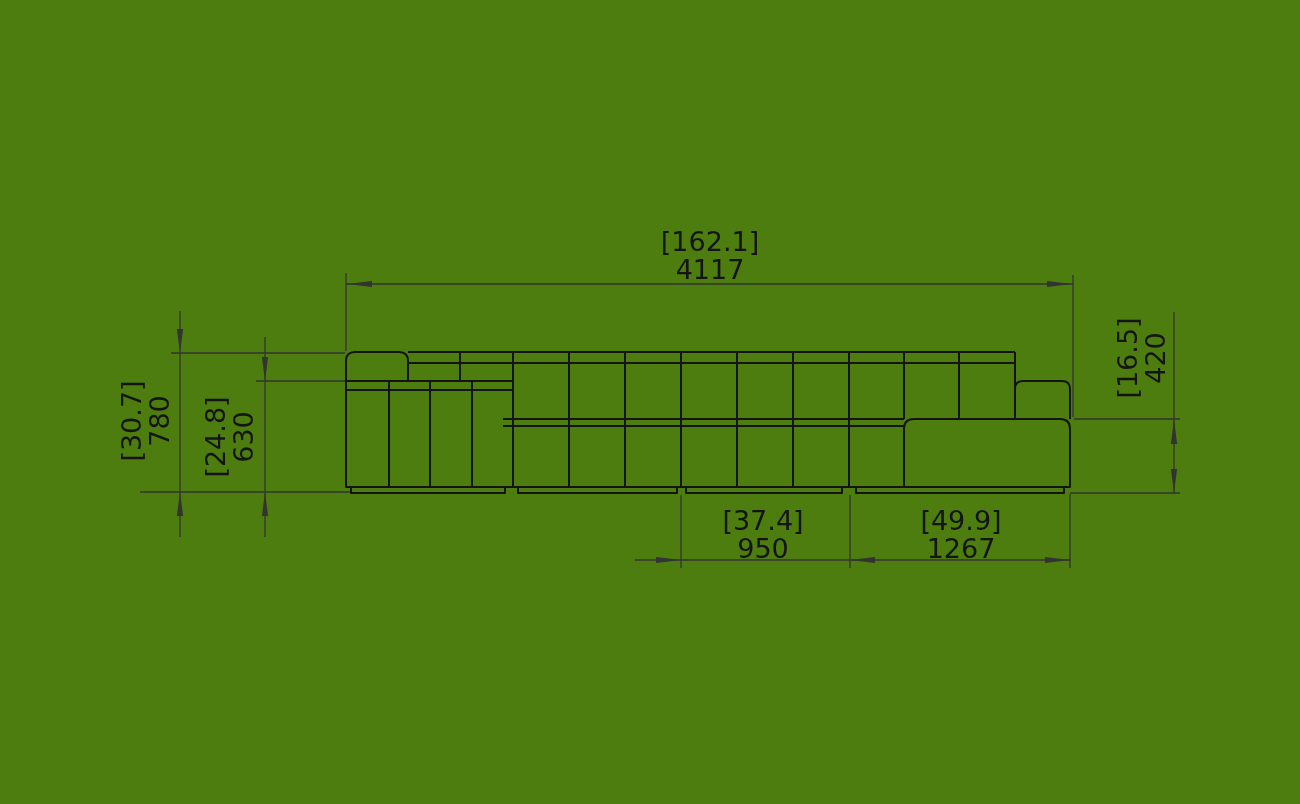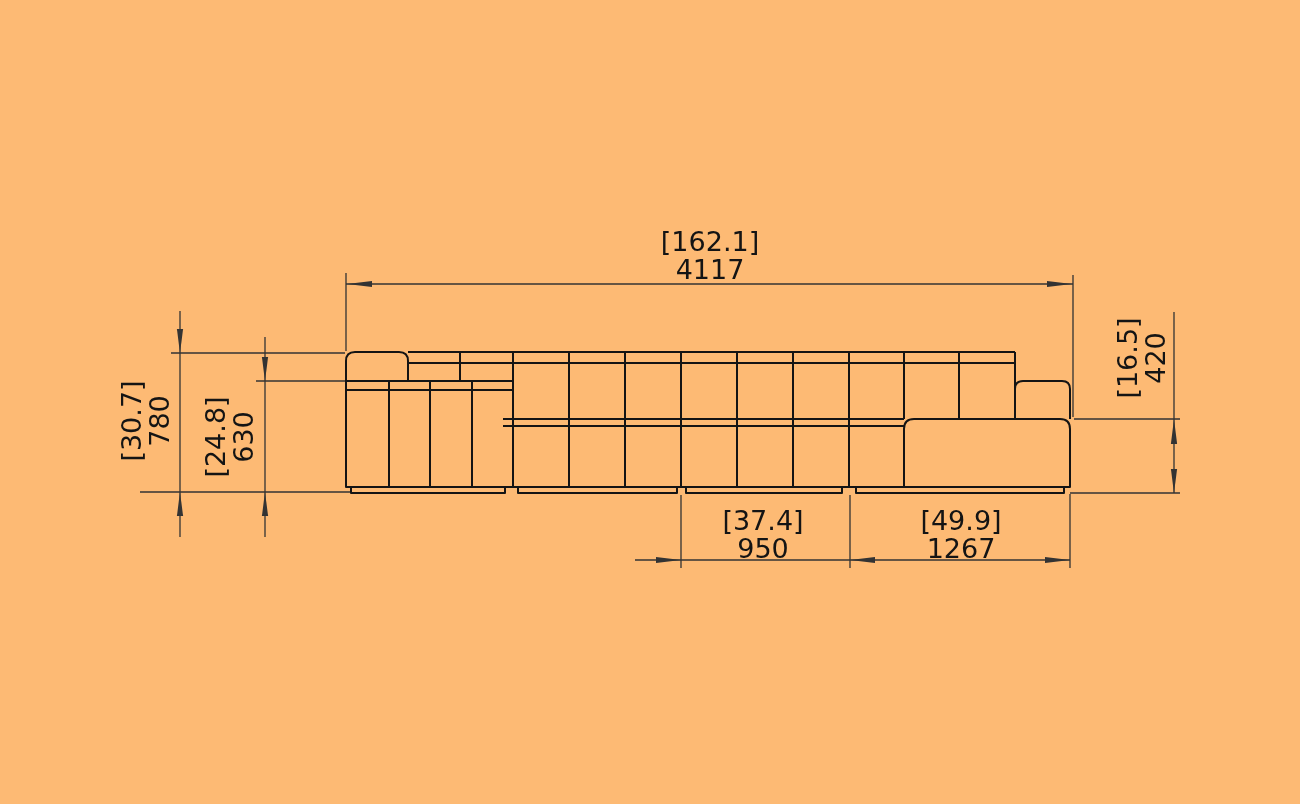--- a/index.html
+++ b/index.html
@@ -1,16 +1,16 @@
 <!DOCTYPE html>
 <html><head>
 <meta charset="utf-8">
 <style>
   html,body{margin:0;padding:0;background:#ffffff;}
-  .canvas{position:relative;width:1300px;height:804px;background:#fdba74;overflow:hidden;}
+  .canvas{position:relative;width:1300px;height:804px;background:#4d7c0f;overflow:hidden;}
   svg{display:block;}
   .sofa path{stroke:#141414;stroke-width:2;fill:none;stroke-linejoin:round;stroke-linecap:butt;}
   .dim path{stroke:#333333;stroke-width:1.3;fill:none;stroke-linecap:butt;}
   .dim polygon{fill:#333333;stroke:none;}
   text{font-family:"DejaVu Sans","Liberation Sans",sans-serif;font-size:27px;fill:#141414;text-anchor:middle;}
 </style>
 </head>
 <body>
 
 <div class="canvas">

